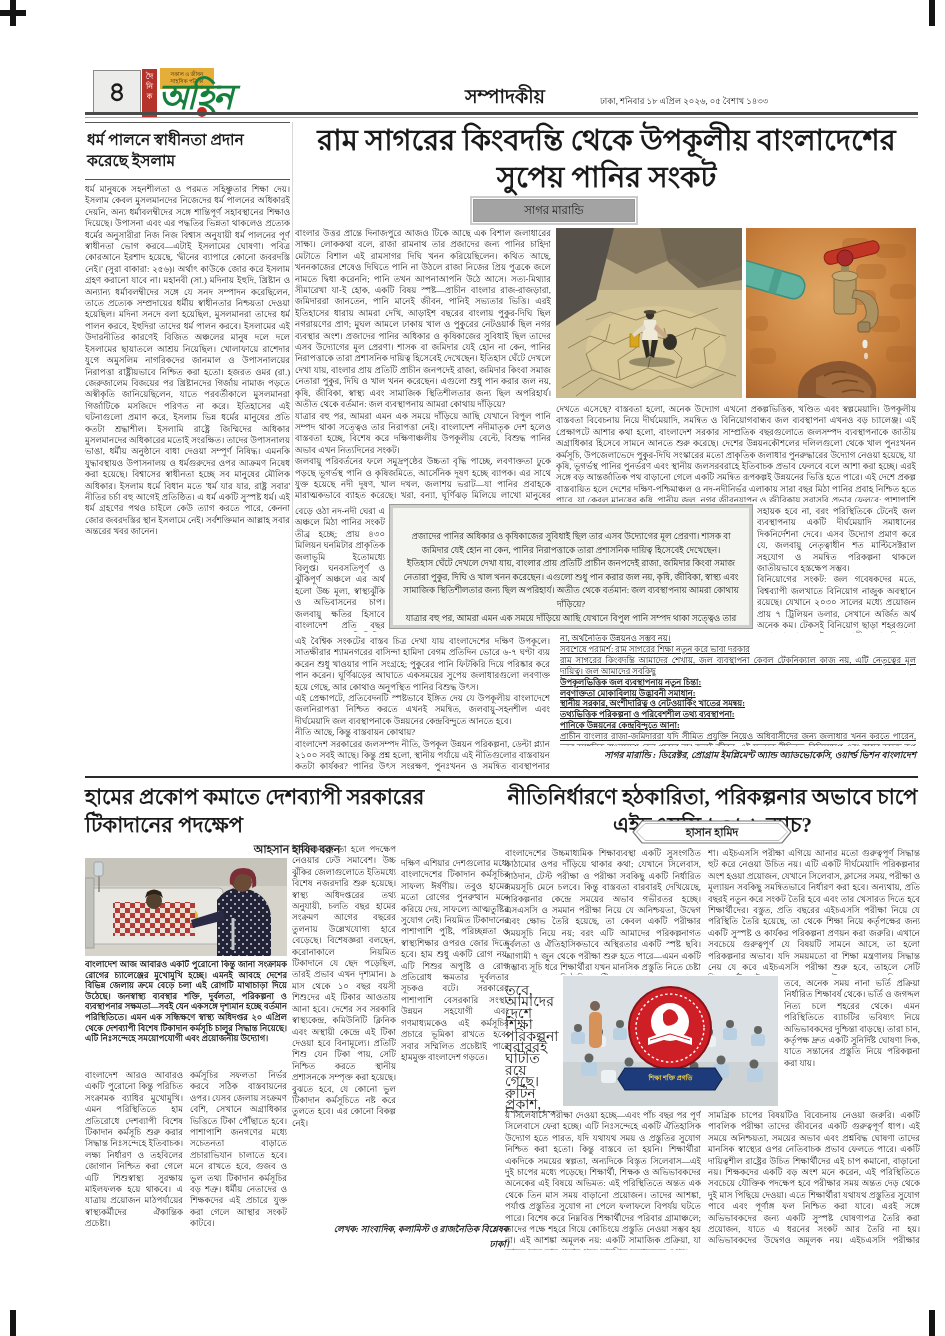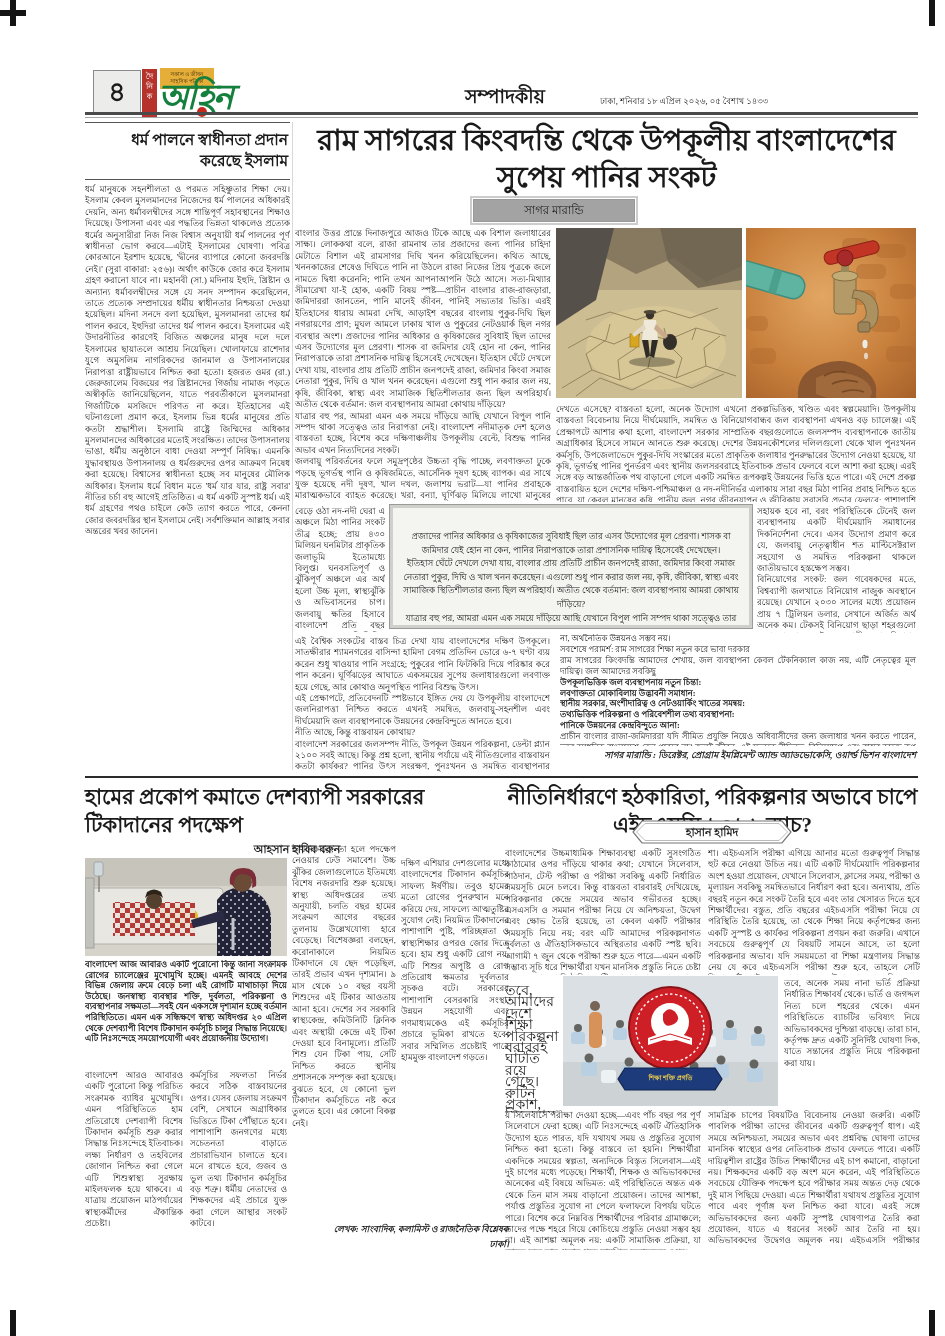--- a/index.html
+++ b/index.html
@@ -18,21 +18,21 @@
             font-size:5.5px;line-height:7px;text-align:center;padding-top:3px;box-sizing:border-box;white-space:pre-line;}
   #mast-logo{left:158px;top:76px;width:120px;height:44px;font-size:35px;font-weight:bold;
              font-style:italic;letter-spacing:-2px;line-height:44px;color:#15803d;}
   #mast-dot{left:197px;top:107px;width:10px;height:10px;border-radius:50%;background:#c6281e;}
   #section-label{left:390px;top:82px;width:230px;text-align:center;font-size:19px;font-weight:bold;}
   #dateline{left:600px;top:95px;width:315px;font-size:8.5px;color:#222;}
   #rule-a{left:85px;top:112px;width:833px;border-top:3px solid #4a4a4a;}
   #rule-b{left:85px;top:117px;width:833px;border-top:1px solid #a8a8a8;}
   
   #la-title{left:85px;top:122px;width:205px;padding:6px 2px 8px;border-top:1px solid #555;
-            border-bottom:1px solid #555;text-align:right;font-size:15.5px;font-weight:bold;
+            border-bottom:1px solid #555;text-align:left;font-size:15.5px;font-weight:bold;
             line-height:21px;box-sizing:border-box;white-space:pre-line;}
   #la-body{left:85px;top:184px;width:205px;height:586px;}
   #vdiv{left:292px;top:122px;height:648px;border-left:1px solid #d8d8d8;}
   
   #ma-title{left:295px;top:122px;width:623px;text-align:center;font-size:29px;font-weight:bold;
             line-height:37px;white-space:pre-line;}
   #ma-byline{left:473px;top:199px;width:160px;height:21px;border:1px solid #999;
              outline:2px solid #ccc;outline-offset:1px;text-align:center;font-size:11.5px;
              line-height:21px;background:#a3a3a3;}
   #ma-colA{left:295px;top:228px;width:256px;height:274px;}
@@ -40,21 +40,21 @@
   #ma-photo2{left:746px;top:228px;width:170px;height:170px;}
   #ma-colB{left:556px;top:404px;width:360px;height:98px;}
   #ma-colC{left:295px;top:506px;width:90px;height:126px;}
   #ma-quote{left:390px;top:505px;width:362px;height:123px;background:#f4f4f1;border:3px solid #cfcfcc;
             outline:1px solid #9a9a97;padding:22px 10px;font-size:8.7px;line-height:13.6px;
             text-align:center;white-space:pre-line;overflow:hidden;box-sizing:border-box;}
   #ma-colD{left:757px;top:506px;width:159px;height:127px;}
   #ma-colE{left:295px;top:636px;width:255px;height:137px;}
   #ma-colF{left:560px;top:634px;width:356px;height:112px;font-size:8.4px;line-height:10.9px;
            overflow:hidden;}
-  #ma-colF .f-line{white-space:pre-line;text-align:justify;}
+  #ma-colF .f-line{white-space:pre-line;text-align:justify;text-decoration:underline;}
   #ma-colF .f-head{font-weight:bold;}
   #ma-sign{left:560px;top:748px;width:356px;text-align:right;font-size:9px;font-style:italic;
            font-weight:bold;}
   #rule-mid{left:85px;top:776px;width:833px;border-top:2px solid #2a2a2a;}
   
   #bl-title{left:85px;top:783px;width:424px;text-align:left;font-size:21px;font-weight:bold;
             line-height:28px;white-space:pre-line;}
   #bl-byline{left:85px;top:841px;width:424px;text-align:center;font-size:11px;font-weight:bold;}
   #bl-photo{left:85px;top:858px;width:202px;height:98px;}
   #bl-caption{left:85px;top:960px;width:202px;height:106px;font-size:8.4px;line-height:10.6px;

